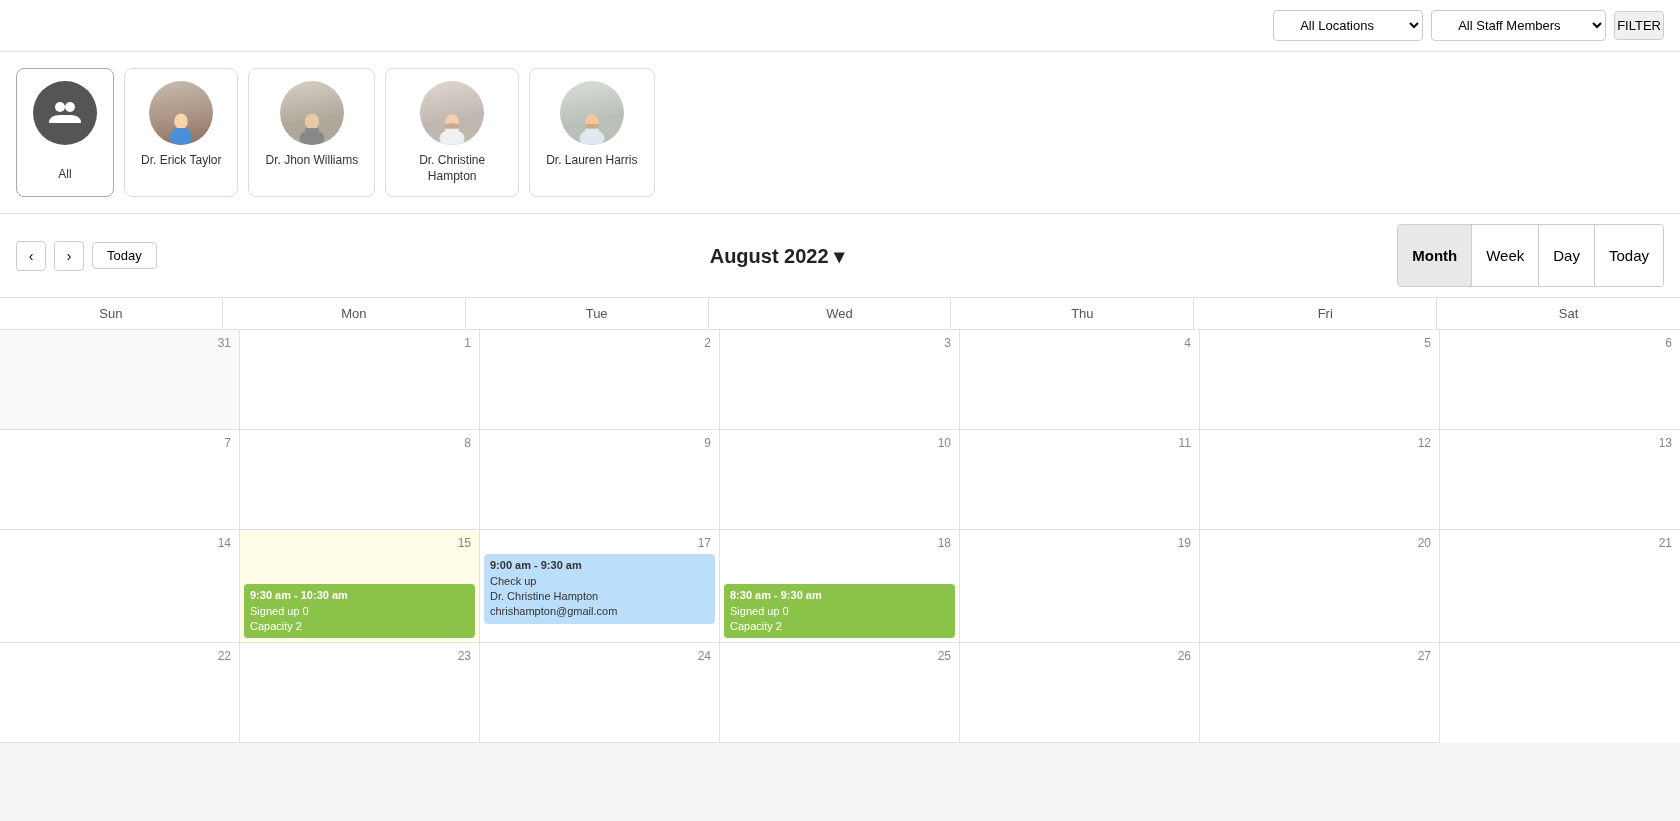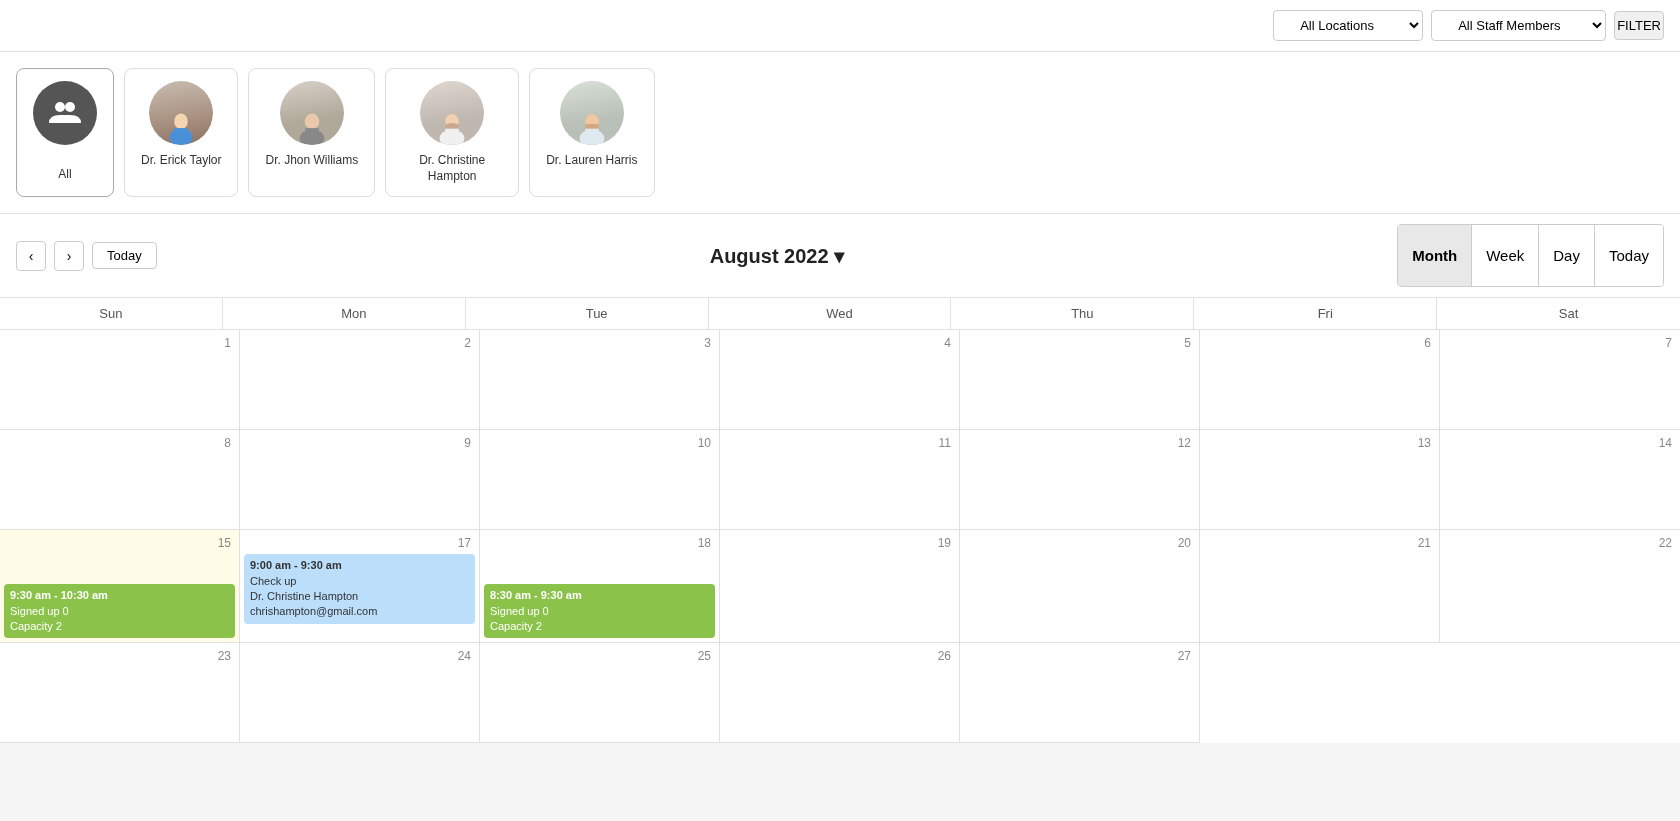--- a/index.html
+++ b/index.html
@@ -345,20 +345,23 @@
     <div class="cal-header-cell">Mon</div>
     <div class="cal-header-cell">Tue</div>
     <div class="cal-header-cell">Wed</div>
     <div class="cal-header-cell">Thu</div>
     <div class="cal-header-cell">Fri</div>
     <div class="cal-header-cell">Sat</div>
   </div>
 
   <div class="calendar-body">
 
+    <div class="cal-cell other-month">
+      <div class="cell-date">31</div>
+    </div>
     <div class="cal-cell">
       <div class="cell-date">1</div>
     </div>
     <div class="cal-cell">
       <div class="cell-date">2</div>
     </div>
     <div class="cal-cell">
       <div class="cell-date">3</div>
     </div>
     <div class="cal-cell">

